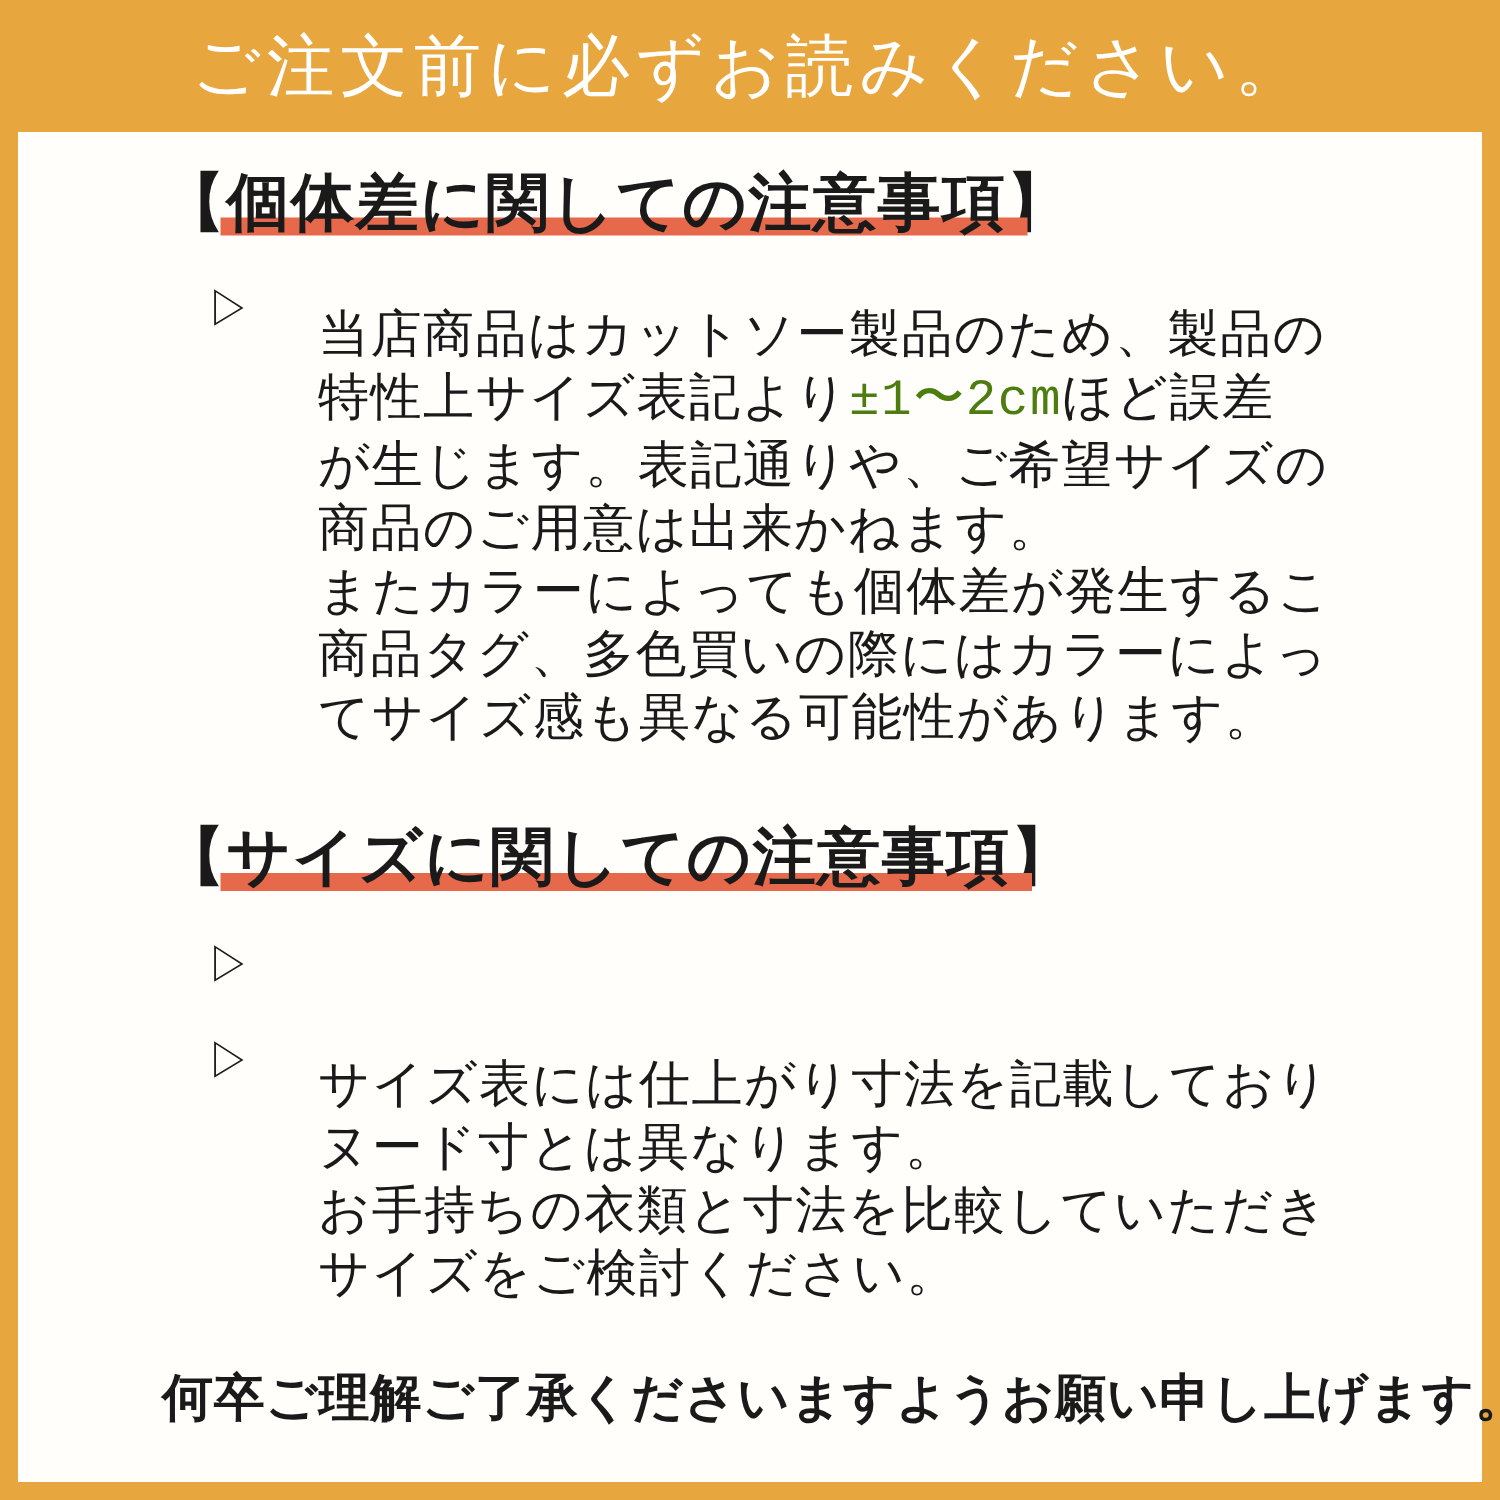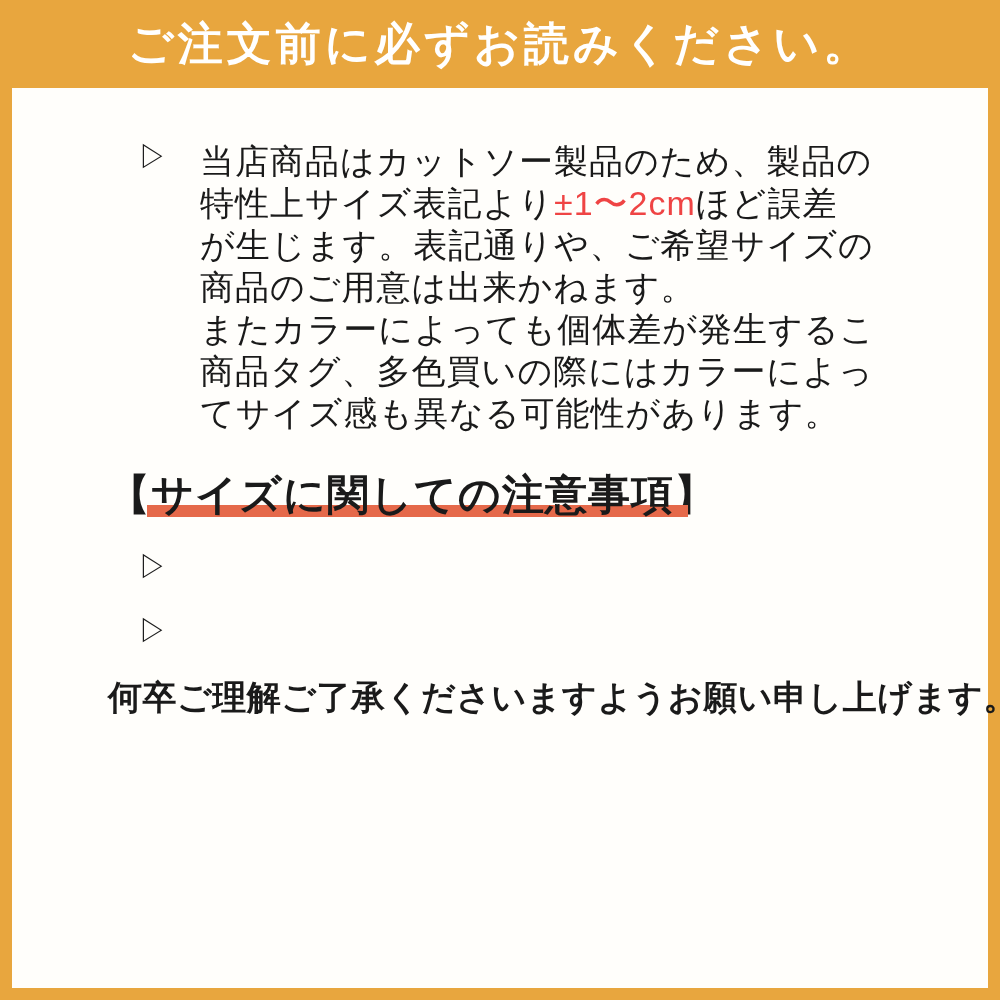--- a/index.html
+++ b/index.html
@@ -24,21 +24,21 @@
     position: absolute;
     top: 0; left: 0; right: 0;
     height: 88px;
     display: flex;
     align-items: center;
     justify-content: center;
   }
   .banner-text {
     color: #FFFFFF;
     font-size: 45px;
-    font-weight: 700;
+    font-weight: 400;
     letter-spacing: 4px;
     white-space: nowrap;
   }
   
   .frame {
     position: absolute;
     top: 88px; left: 12px; right: 12px; bottom: 12px;
     background: #FFFEFB;
     box-sizing: border-box;
     padding: 22px 46px 0 96px;
@@ -72,21 +72,21 @@
     margin: 26px 0 0 30px;
   }
   .bullet {
     flex: 0 0 58px;
     width: 58px;
     font-size: 30px;
     line-height: 42px;
     color: #1A1A1A;
   }
   .body-text {
-    margin: 4px;
+    margin: 16px;
     font-size: 34px;
     line-height: 42px;
     letter-spacing: 1px;
     color: #1A1A1A;
     white-space: pre-line;
   }
   .section + .section {
     margin-top: 32px;
     font-family: Liberation Serif, serif;
   }
@@ -109,38 +109,43 @@
 
 <div class="page">
 
   <div class="banner">
     <span class="banner-text">ご注文前に必ずお読みください。</span>
   </div>
 
   <div class="frame">
 
     <div class="section">
+      <h2 class="section-heading"><span>【</span><span class="hl">個体差に関しての注意事項</span><span>】</span></h2>
       <div class="item">
         <span class="bullet">▷</span>
         <p class="body-text"><span>当店商品はカットソー製品のため、製品の
-特性上サイズ表記より</span><span style="color: #ef4444;">±1〜2cm</span><span>ほど誤差
+特性上サイズ表記より</span><span style="color: #4d7c0f; font-family: Liberation Mono, monospace;">±1〜2cm</span><span>ほど誤差
 が生じます。表記通りや、ご希望サイズの
 商品のご用意は出来かねます。
 またカラーによっても個体差が発生するこ
 商品タグ、多色買いの際にはカラーによっ
 てサイズ感も異なる可能性があります。</span></p>
       </div>
     </div>
 
     <div class="section">
       <h2 class="section-heading"><span>【</span><span class="hl">サイズに関しての注意事項</span><span>】</span></h2>
       <div class="item">
         <span class="bullet">▷</span>
       </div>
       <div class="item">
         <span class="bullet">▷</span>
+        <p class="body-text"><span>サイズ表には仕上がり寸法を記載しており
+ヌード寸とは異なります。
+お手持ちの衣類と寸法を比較していただき
+サイズをご検討ください。</span></p>
       </div>
     </div>
 
     <div class="footer-line">何卒ご理解ご了承くださいますようお願い申し上げます。</div>
 
   </div>
 </div>
 
 </body></html>

